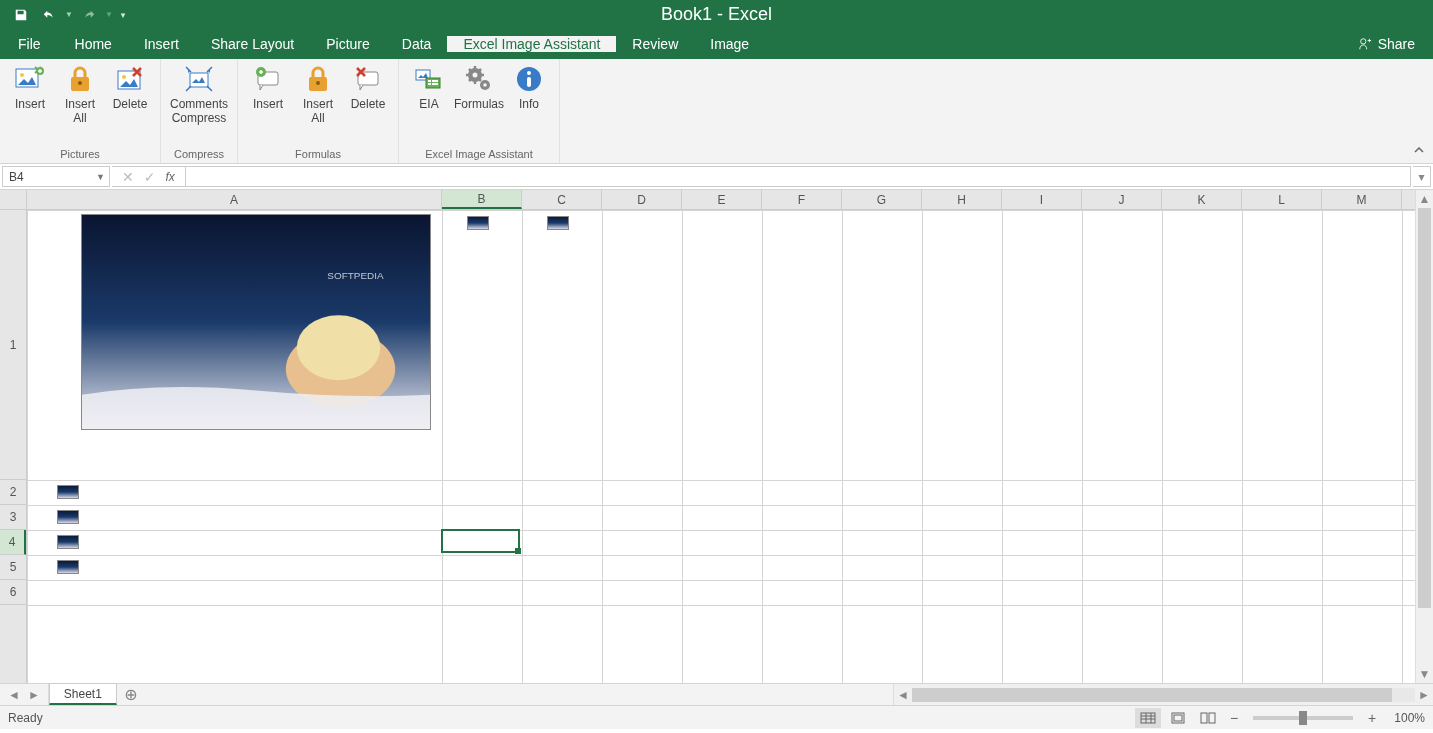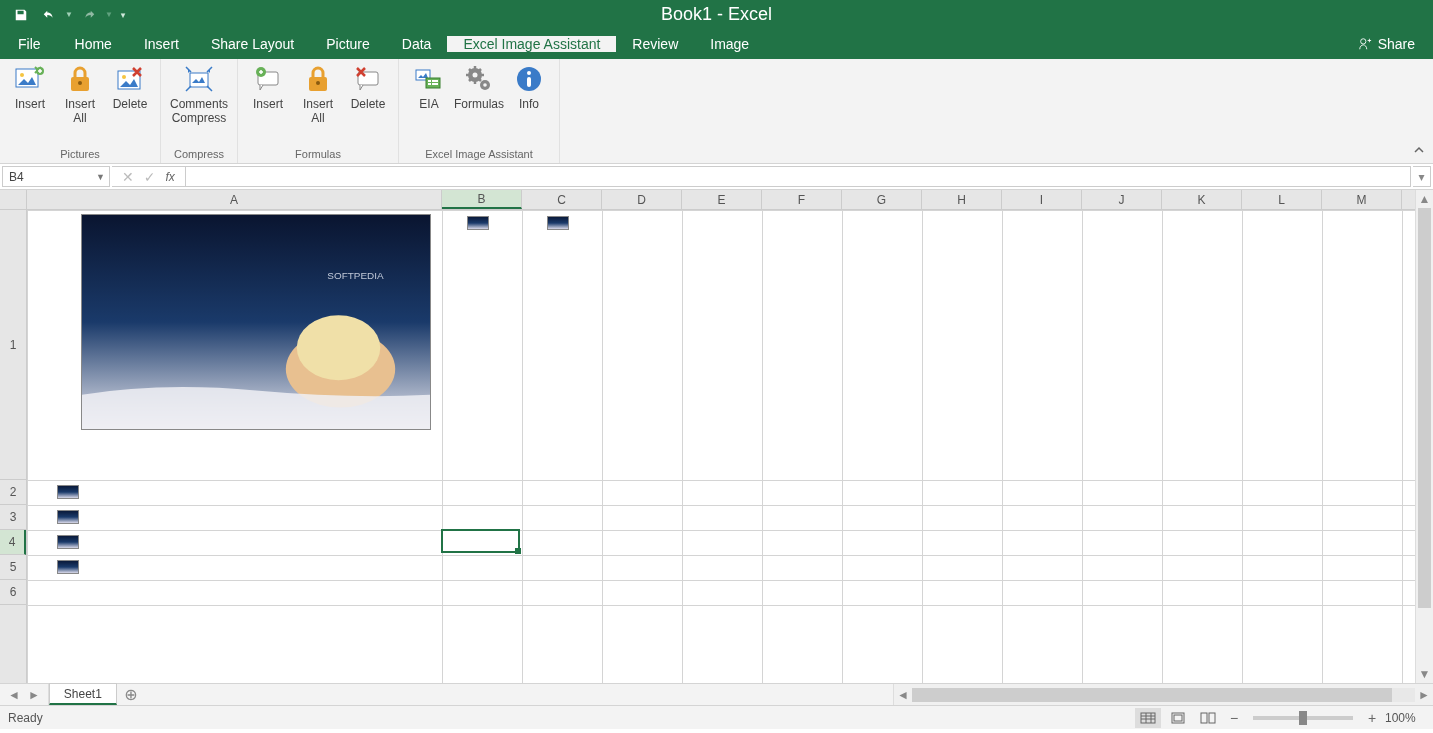--- a/index.html
+++ b/index.html
@@ -419,15 +419,15 @@
         <svg width="16" height="12" viewBox="0 0 16 12">
           <rect x="1" y="1" width="6" height="10" fill="none" stroke="#666"></rect>
           <rect x="9" y="1" width="6" height="10" fill="none" stroke="#666"></rect>
         </svg>
       </div>
     <div class="zoom-btn">−</div>
     <div class="zoom-slider">
         <div class="zoom-thumb" style="left:46px;"></div>
       </div>
     <div class="zoom-btn">+</div>
-    <span style="width:40px;text-align:left;">100%</span>
+    <span style="width:40px;text-align:right;">100%</span>
   </div>
 </div>
 
 </body></html>

